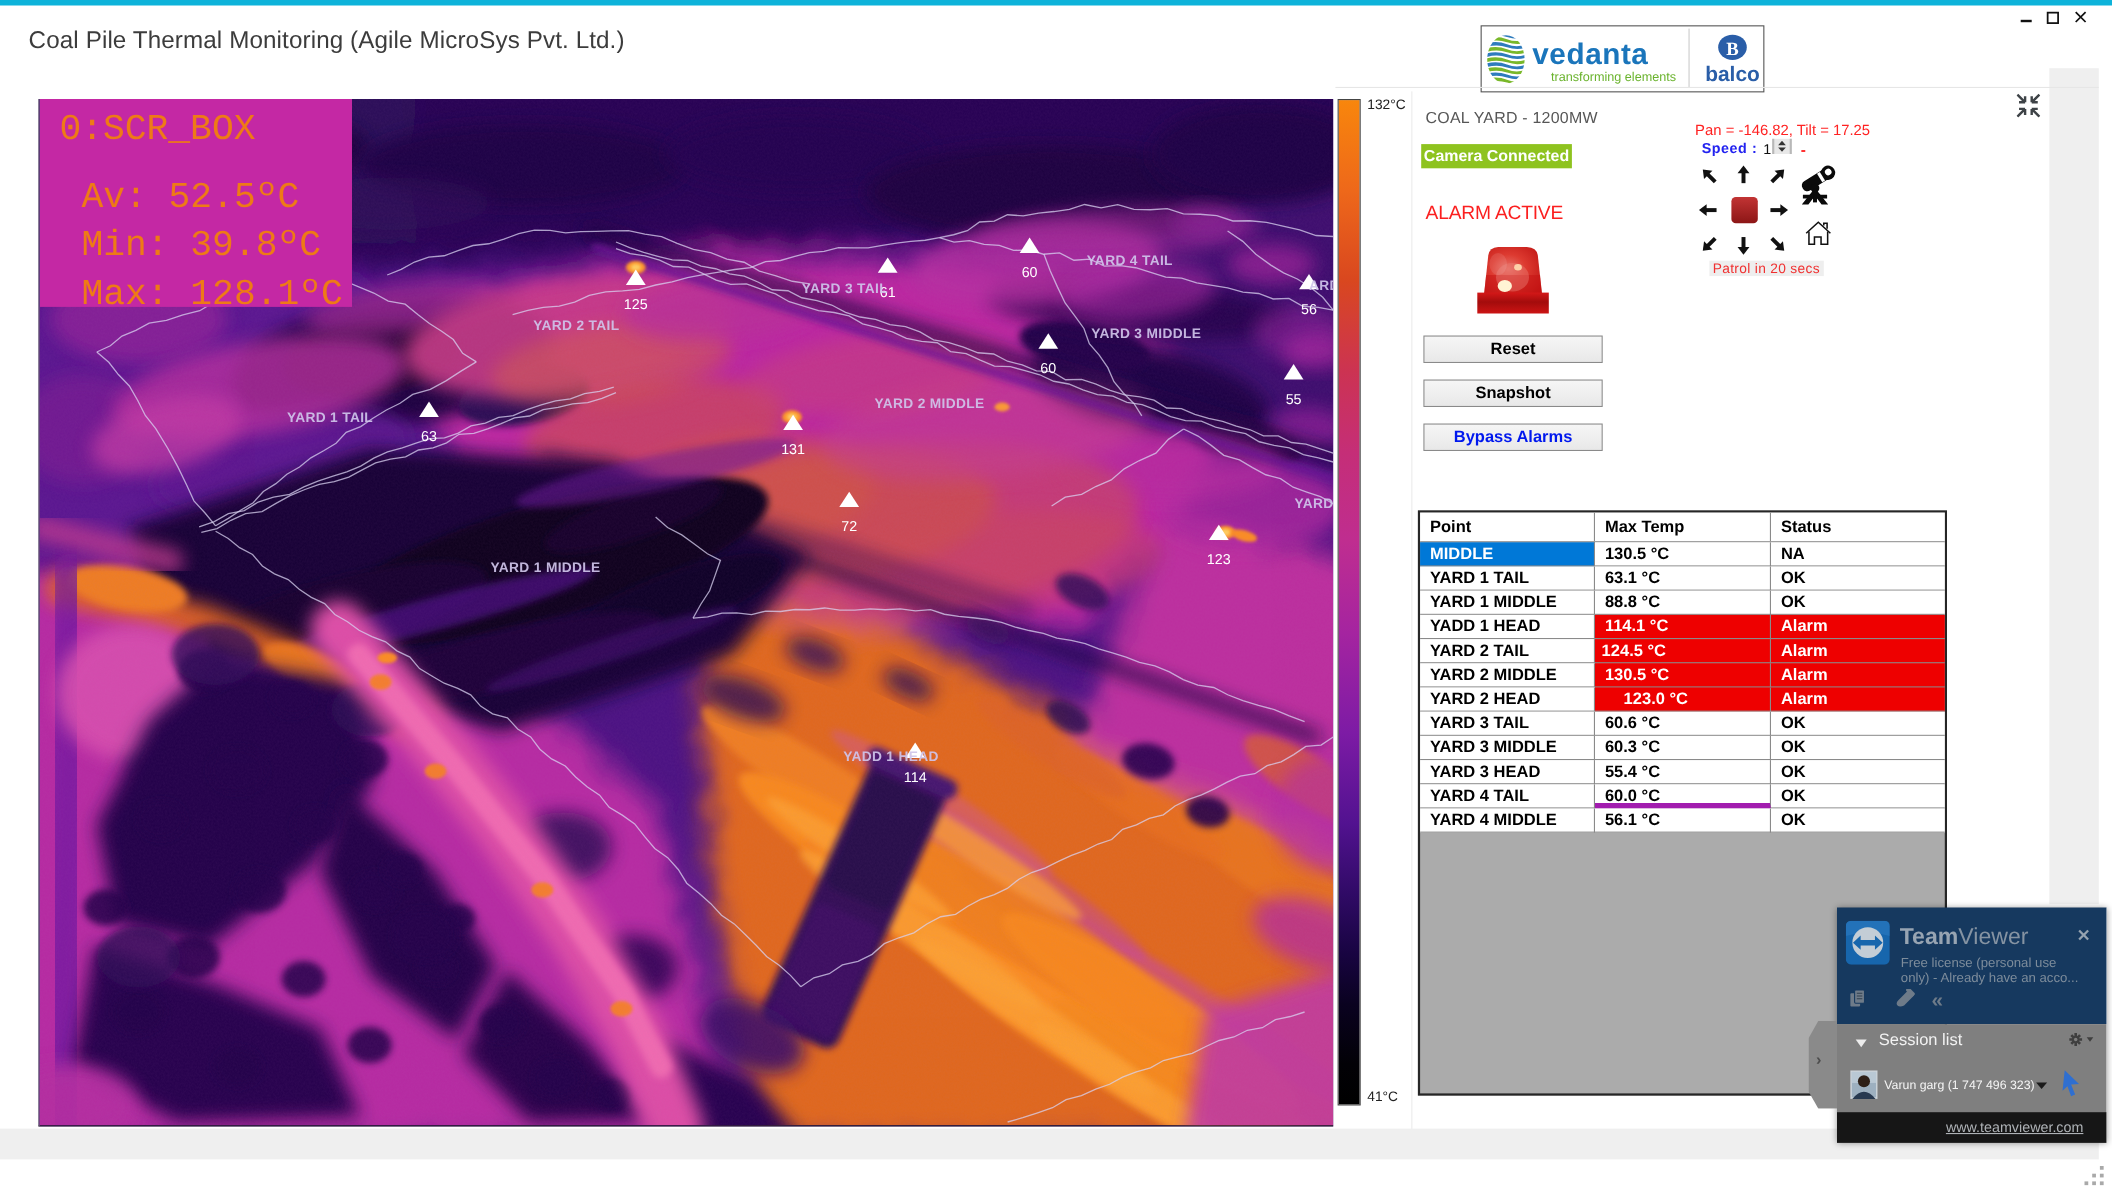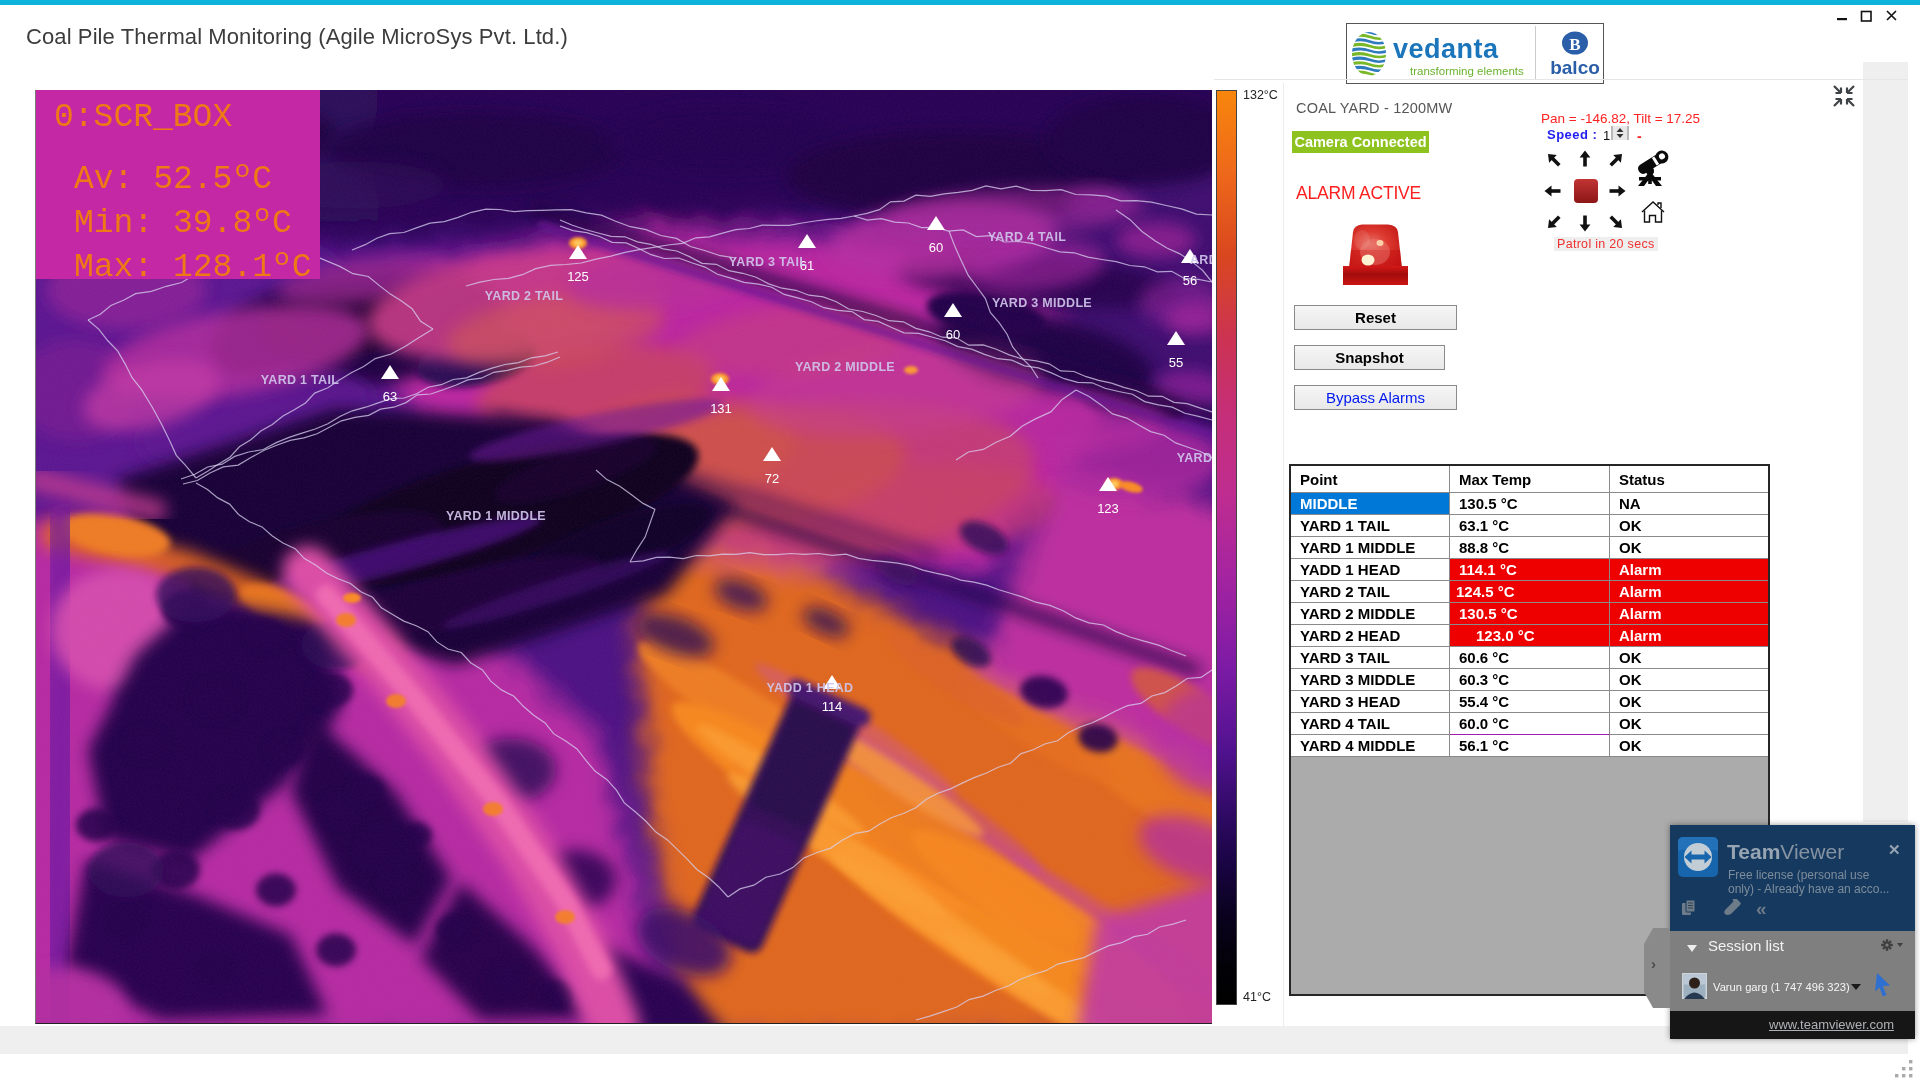--- a/index.html
+++ b/index.html
@@ -315,22 +315,22 @@
     </defs>
     <path d="M7,47 L11,10 Q12,3 20,2.5 L46,2.5 Q55,3 56,10 L60,47 Z" fill="url(#bg1)"></path>
     <path d="M7,47 L9,28 L58,28 L60,47 Z" fill="#c61414" opacity="0.55"></path>
     <rect x="1" y="44" width="65" height="19" fill="url(#bg2)"></rect>
     <ellipse cx="33" cy="30" rx="15" ry="13" fill="#e87a70" opacity="0.45"></ellipse>
     <ellipse cx="26" cy="38" rx="6.5" ry="5.5" fill="#fff3d4"></ellipse>
     <ellipse cx="38" cy="21" rx="3.5" ry="3" fill="#ffddb0" opacity="0.9"></ellipse>
     <ellipse cx="20" cy="18" rx="8" ry="10" fill="#ffffff" opacity="0.10"></ellipse>
   </svg>
 <div class="abs" style="left:1294px;top:305px;width:163px;height:25px;border:1px solid #8a8a8a;background:linear-gradient(#f6f6f6,#e8e8e8);font-weight:bold;font-size:15px;text-align:center;line-height:24px;">Reset</div>
-<div class="abs" style="left:1294px;top:345px;width:151px;height:25px;border:1px solid #8a8a8a;background:linear-gradient(#f6f6f6,#e8e8e8);font-weight:bold;font-size:15px;text-align:center;line-height:24px;">Snapshot</div>
-<div class="abs" style="left:1294px;top:385px;width:163px;height:25px;border:1px solid #8a8a8a;background:linear-gradient(#f6f6f6,#e8e8e8);font-weight:normal;font-size:15px;text-align:center;line-height:24px;color:#0018ee;">Bypass Alarms</div>
+<div class="abs" style="left:1294px;top:345px;width:163px;height:25px;border:1px solid #8a8a8a;background:linear-gradient(#f6f6f6,#e8e8e8);font-weight:bold;font-size:15px;text-align:center;line-height:24px;">Snapshot</div>
+<div class="abs" style="left:1294px;top:385px;width:163px;height:25px;border:1px solid #8a8a8a;background:linear-gradient(#f6f6f6,#e8e8e8);font-weight:bold;font-size:15px;text-align:center;line-height:24px;color:#0018ee;">Bypass Alarms</div>
 <div class="abs" style="left:1541px;top:111px;font-size:13.5px;color:#f22;font-family:Liberation Sans, sans-serif">Pan = -146.82, Tilt = 17.25</div>
 <div class="abs" style="left:1547px;top:127px;font-size:13px;color:#2222f0;font-weight:bold;letter-spacing:0.5px">Speed :</div>
 <div class="abs" style="left:1603px;top:128px;font-size:13px;color:#111">1</div>
 <svg class="abs" style="left:1611px;top:126px" width="18" height="14" viewBox="0 0 18 14">
     <rect x="0" y="0" width="18" height="14" fill="#e8e8e8"></rect>
     <rect x="0" y="0" width="2" height="14" fill="#b8b8b8"></rect>
     <rect x="16" y="0" width="2" height="14" fill="#b8b8b8"></rect>
     <polygon points="9,2 12.5,6 5.5,6" fill="#333"></polygon>
     <polygon points="9,12 12.5,8 5.5,8" fill="#333"></polygon>
   </svg>
@@ -447,21 +447,21 @@
       <div style="width:160px;padding-left:9px;background:#fff;color:#000;border-right:1px solid #8a8a8a;border-bottom:1px solid #8a8a8a">60.3 °C</div>
       <div style="flex:1;padding-left:9px;background:#fff;color:#000;border-bottom:1px solid #8a8a8a">OK</div>
     </div>
     <div style="display:flex;height:22px;line-height:21px">
       <div style="width:159px;padding-left:9px;background:#fff;color:#000;border-right:1px solid #8a8a8a;border-bottom:1px solid #8a8a8a">YARD 3 HEAD</div>
       <div style="width:160px;padding-left:9px;background:#fff;color:#000;border-right:1px solid #8a8a8a;border-bottom:1px solid #8a8a8a">55.4 °C</div>
       <div style="flex:1;padding-left:9px;background:#fff;color:#000;border-bottom:1px solid #8a8a8a">OK</div>
     </div>
     <div style="display:flex;height:22px;line-height:21px">
       <div style="width:159px;padding-left:9px;background:#fff;color:#000;border-right:1px solid #8a8a8a;border-bottom:1px solid #8a8a8a">YARD 4 TAIL</div>
-      <div style="width:160px;padding-left:9px;background:#fff;color:#000;border-right:1px solid #8a8a8a;border-bottom:1px solid #a21caf">60.0 °C</div>
+      <div style="width:160px;padding-left:9px;background:#fff;color:#000;border-right:1px solid #8a8a8a;border-bottom:5px solid #a21caf">60.0 °C</div>
       <div style="flex:1;padding-left:9px;background:#fff;color:#000;border-bottom:1px solid #8a8a8a">OK</div>
     </div>
     <div style="display:flex;height:22px;line-height:21px">
       <div style="width:159px;padding-left:9px;background:#fff;color:#000;border-right:1px solid #8a8a8a;border-bottom:1px solid #8a8a8a">YARD 4 MIDDLE</div>
       <div style="width:160px;padding-left:9px;background:#fff;color:#000;border-right:1px solid #8a8a8a;border-bottom:1px solid #8a8a8a">56.1 °C</div>
       <div style="flex:1;padding-left:9px;background:#fff;color:#000;border-bottom:1px solid #8a8a8a">OK</div>
     </div>
   </div>
 <div class="abs" style="left:1670px;top:825px;width:245px;height:214px;box-shadow:0 0 6px rgba(0,0,0,0.4)">
     <div class="abs" style="left:0;top:0;width:245px;height:106px;background:#16395f"></div>

